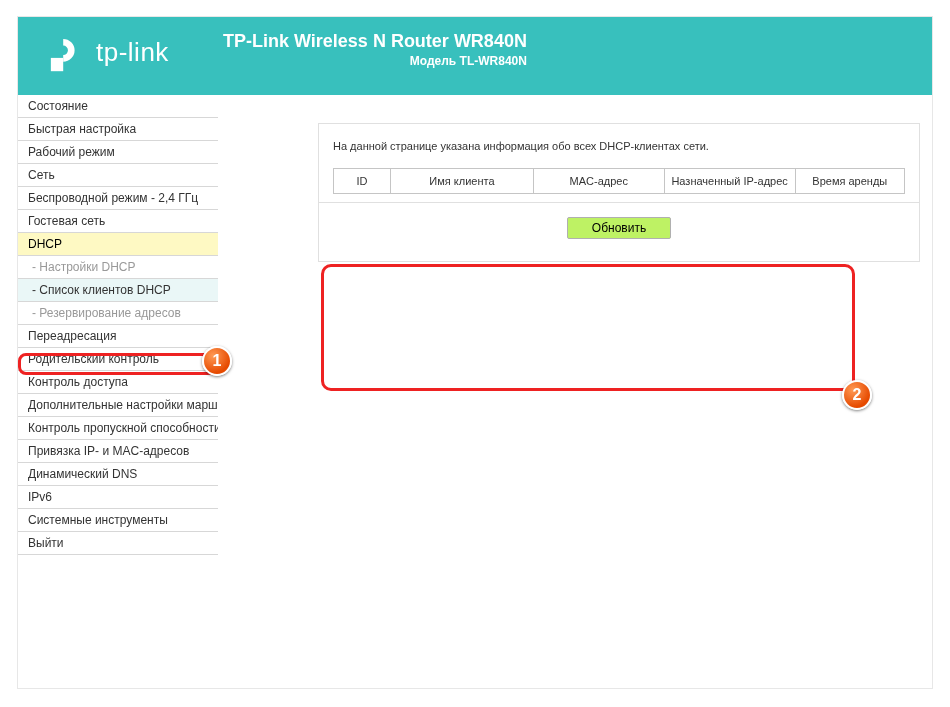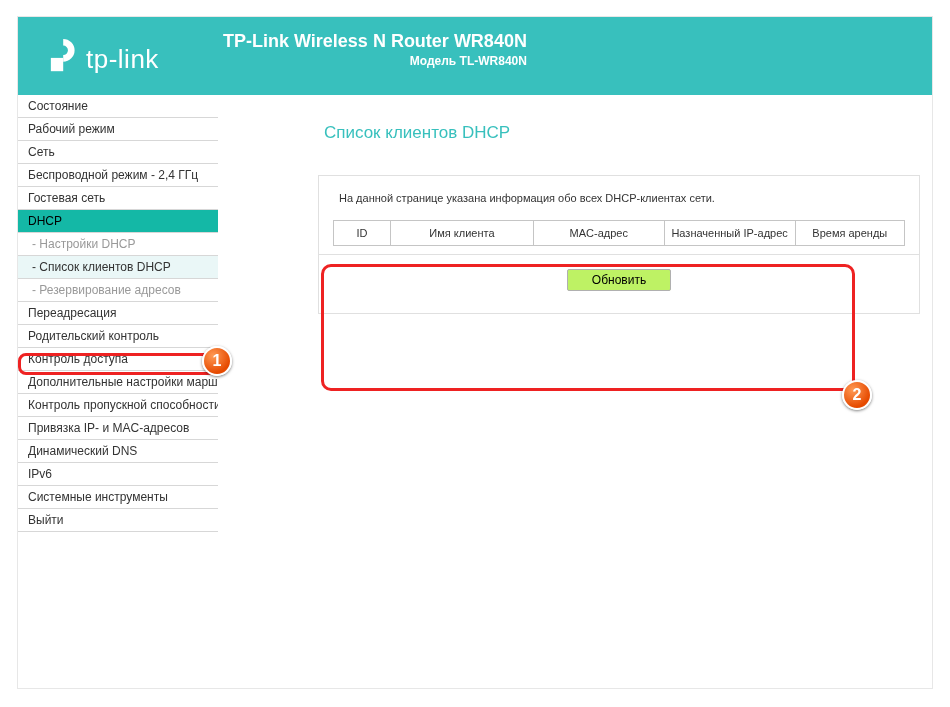--- a/index.html
+++ b/index.html
@@ -2,44 +2,44 @@
 <html><head>
 <meta charset="utf-8">
 <style>
   * { box-sizing: border-box; margin: 0; padding: 0; }
   body { font-family: Arial, Helvetica, sans-serif; background: #fff; width: 950px; height: 707px; overflow: hidden; position: relative; }
 
   .frame { position: absolute; top: 16px; left: 17px; right: 17px; bottom: 18px; border: 1px solid #e7e7e7; background: #fff; }
 
   
   .header { background: #38c0bd; height: 78px; position: relative; color: #fff; }
-  .logo-wrap { position: absolute; left: 30px; top: 20px; display: flex; align-items: flex-end; }
+  .logo-wrap { position: absolute; left: 30px; top: 20px; display: flex; align-items: flex-start; gap: 10px; }
   .logo-glyph { width: 38px; height: 38px; position: relative; }
   .logo-glyph svg { width: 100%; height: 100%; }
   .logo-text { font-size: 26px; font-weight: 300; letter-spacing: 0.5px; color: #fff; }
   .title-wrap { position: absolute; left: 205px; top: 14px; }
   .title-main { font-size: 18px; font-weight: 700; color: #fff; }
   .title-sub { font-size: 12px; font-weight: 700; color: #fff; margin-top: 2px; text-align: right; }
 
   .body-row { display: flex; height: calc(100% - 78px); }
 
   
   .sidebar { width: 200px; min-width: 200px; background: #fff; }
   .nav { list-style: none; }
   .nav li { border-bottom: 1px solid #d7d7d7; font-size: 12px; color: #333; padding: 4px 8px 4px 10px; line-height: 14px; cursor: pointer; white-space: nowrap; overflow: hidden; text-overflow: clip; }
   .nav li.child { padding-left: 14px; color: #999; }
-  .nav li.dhcp-parent { background: #14b8a6; color: #000; font-weight: 400; }
+  .nav li.dhcp-parent { background: #fef9c3; color: #000; font-weight: 400; }
   .nav li.active-child { background: #eaf7f7; color: #333; }
 
   
   .main { flex: 1; padding: 28px 28px 28px 100px; position: relative; }
   .page-title { color: #38c0bd; font-size: 17px; font-weight: 400; margin-bottom: 32px; margin-left: 6px; }
 
   .panel { border: 1px solid #e0e0e0; padding: 16px 14px 22px 14px; position: relative; }
-  .panel-note { font-size: 11px; color: #333; margin-bottom: 16px; margin-left: 6px; }
+  .panel-note { font-size: 11px; color: #333; margin-bottom: 16px; }
 
   .tbl { width: 572px; margin: 0 auto 8px auto; border-collapse: collapse; }
   .tbl th { border: 1px solid #c5c5c5; font-size: 11px; font-weight: 400; color: #333; padding: 6px 4px; text-align: center; }
   .th-id { width: 48px; }
   .th-name { width: 120px; }
   .th-mac { width: 110px; }
   .th-ip { width: 110px; }
   .th-lease { width: 92px; }
 
   .hr { border: none; border-top: 1px solid #e0e0e0; margin: 8px -14px 14px -14px; }
@@ -72,20 +72,21 @@
     <div class="title-wrap">
       <div class="title-main">TP-Link Wireless N Router WR840N</div>
       <div class="title-sub">Модель TL-WR840N</div>
     </div>
   </div>
 
   <div class="body-row">
     <nav class="sidebar">
       <ul class="nav" id="nav-list">
           <li class="">Состояние</li>
+          <li class="">Быстрая настройка</li>
           <li class="">Рабочий режим</li>
           <li class="">Сеть</li>
           <li class="">Беспроводной режим - 2,4 ГГц</li>
           <li class="">Гостевая сеть</li>
           <li class="dhcp-parent">DHCP</li>
           <li class="child">- Настройки DHCP</li>
           <li class="child active-child">- Список клиентов DHCP</li>
           <li class="child">- Резервирование адресов</li>
           <li class="">Переадресация</li>
           <li class="">Родительский контроль</li>
@@ -94,21 +95,20 @@
           <li class="">Контроль пропускной способности</li>
           <li class="">Привязка IP- и MAC-адресов</li>
           <li class="">Динамический DNS</li>
           <li class="">IPv6</li>
           <li class="">Системные инструменты</li>
           <li class="">Выйти</li>
         </ul>
     </nav>
 
     <div class="main">
-      <h2 class="page-title">Список клиентов DHCP</h2>
 
       <div class="panel">
         <div class="panel-note">На данной странице указана информация обо всех DHCP-клиентах сети.</div>
 
         <table class="tbl">
           <thead>
             <tr>
               <th class="th-id">ID</th>
               <th class="th-name">Имя клиента</th>
               <th class="th-mac">MAC-адрес</th>

